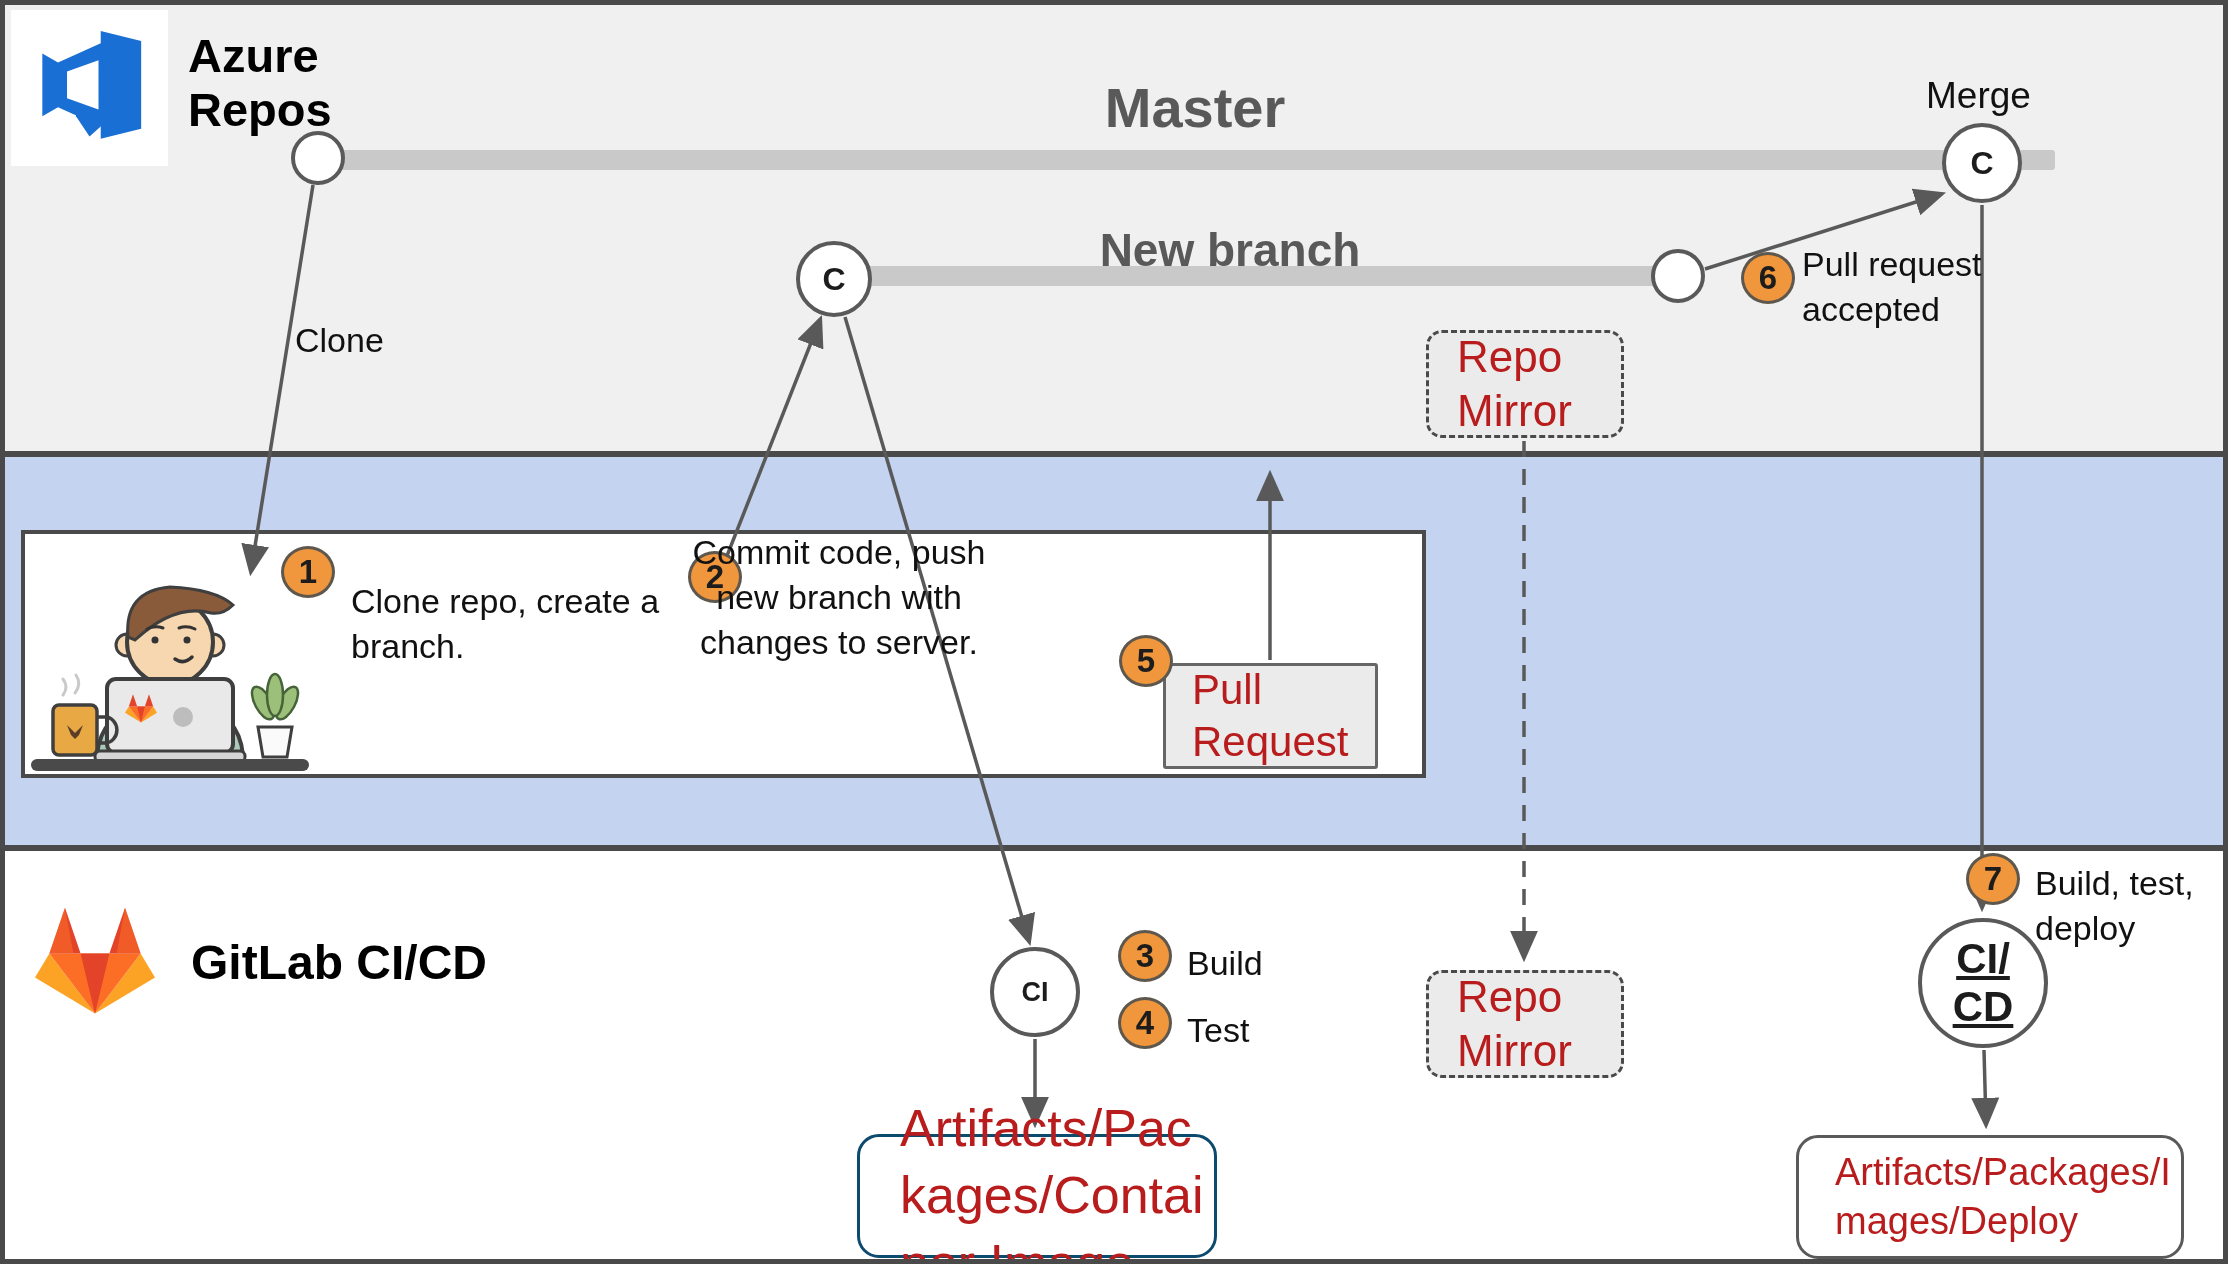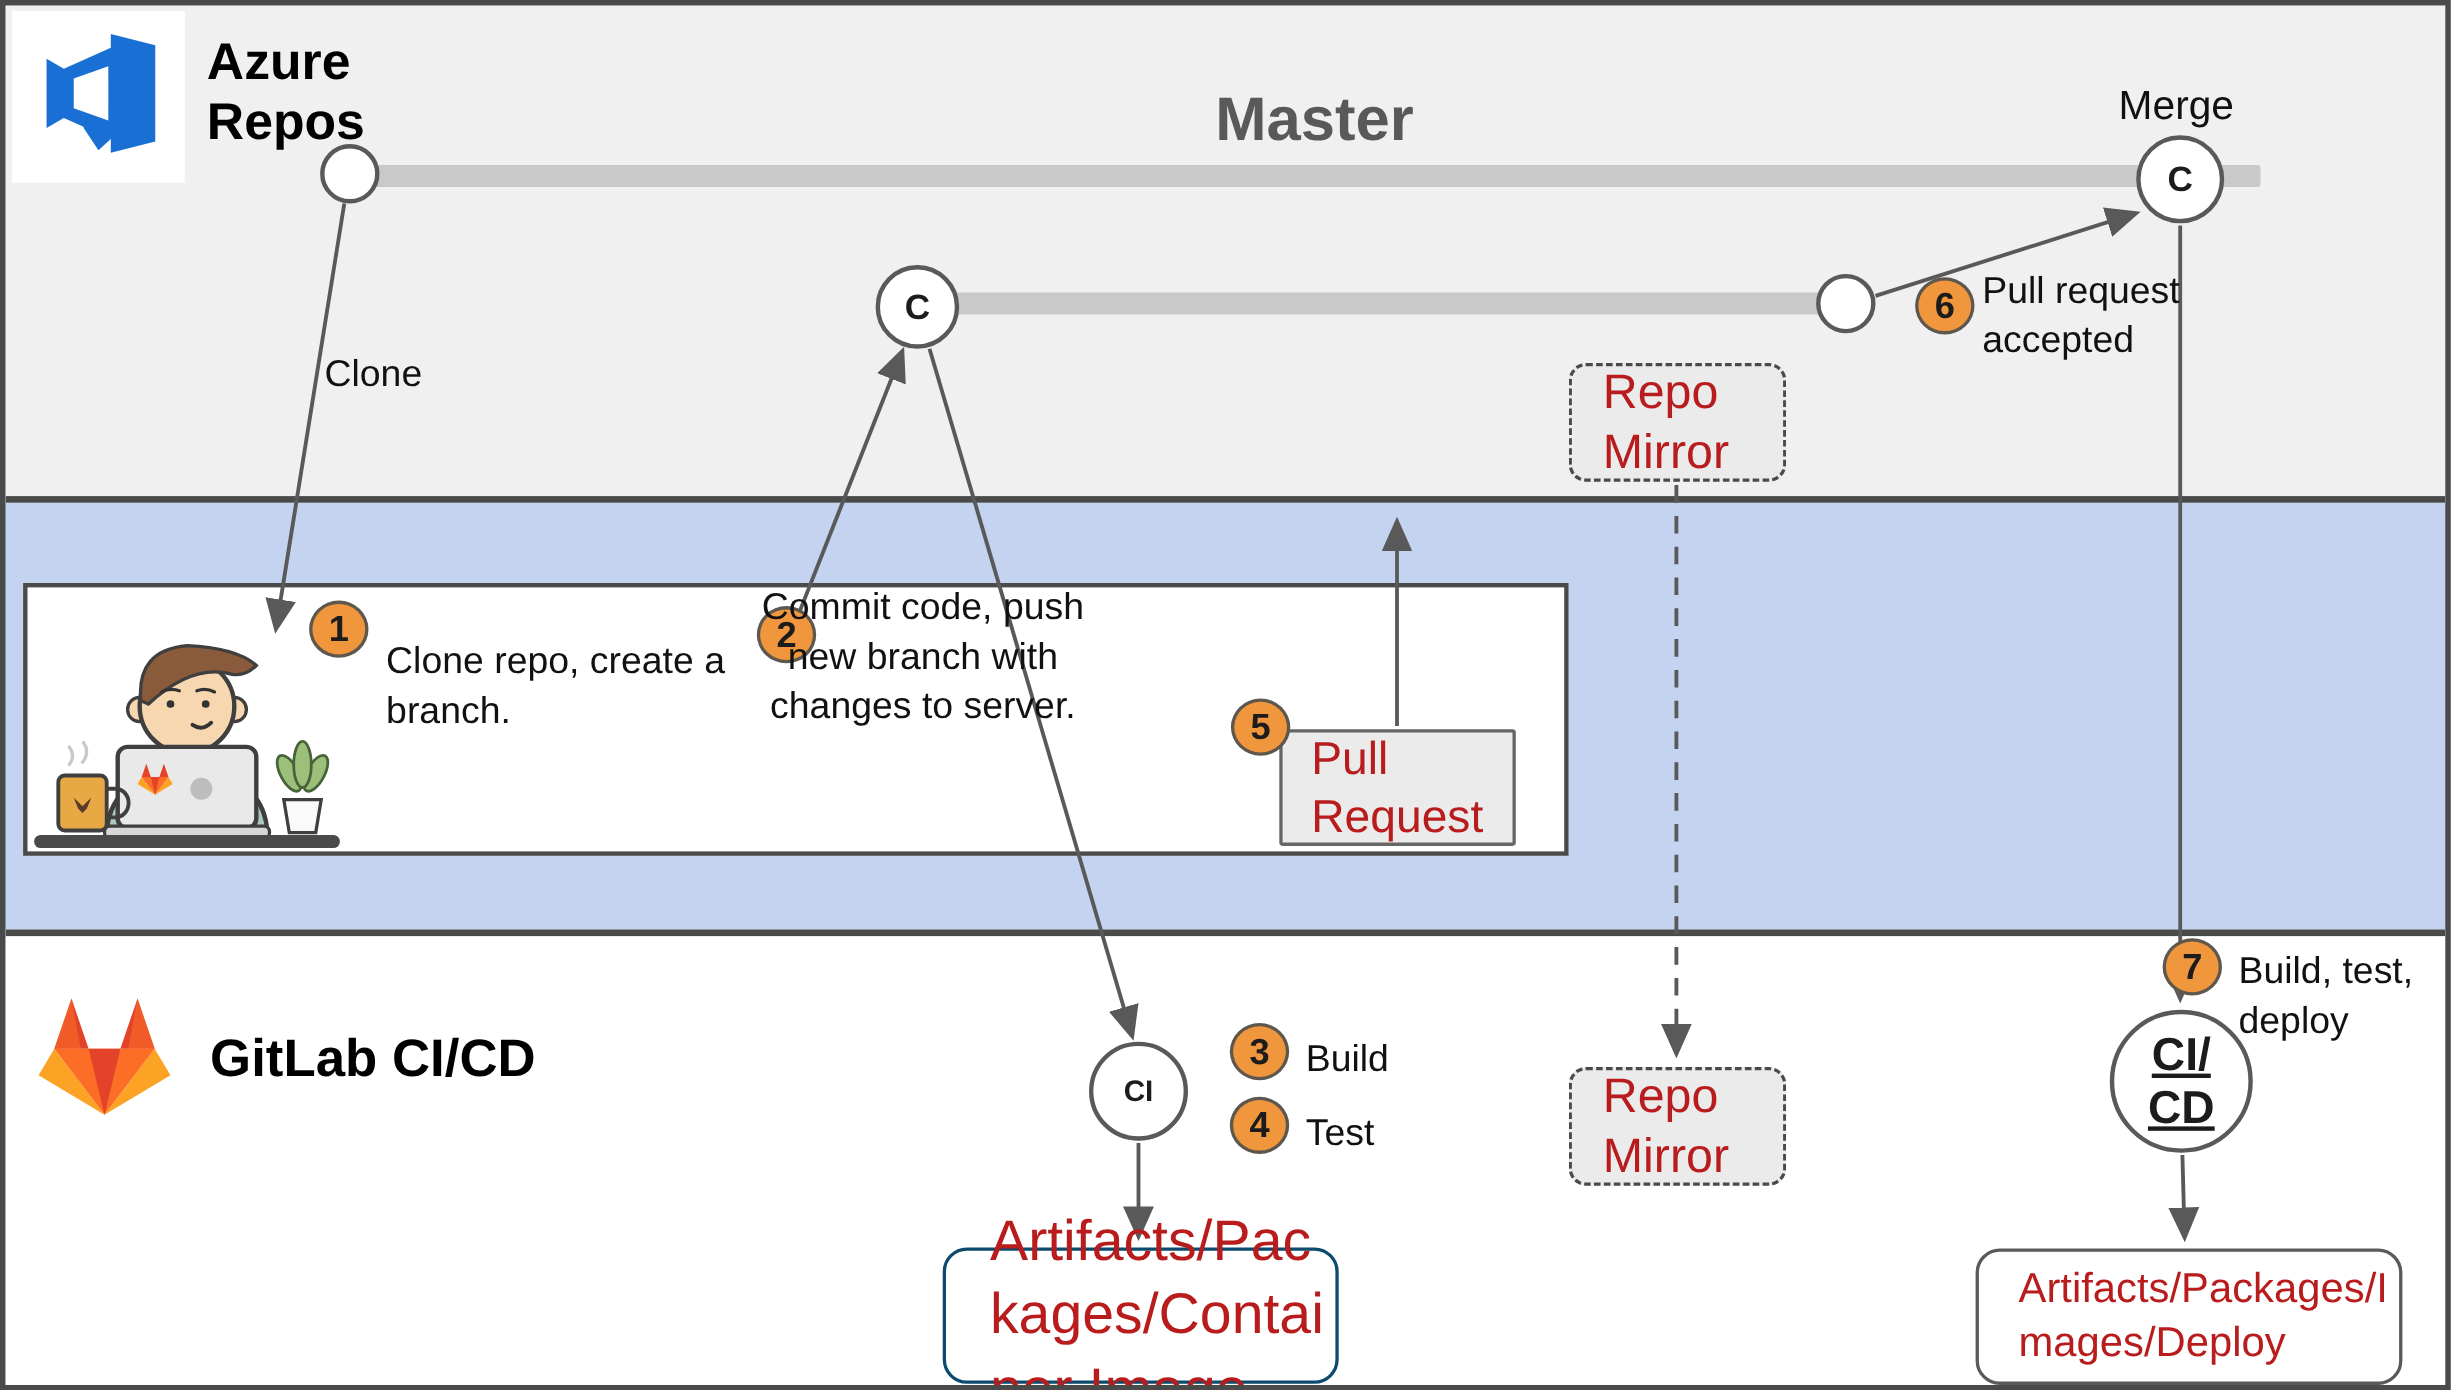--- a/index.html
+++ b/index.html
@@ -76,20 +76,21 @@
       <g transform="translate(14,12) scale(0.72)">
         <polygon points="22,30 60,13 60,2 96,11 96,89 60,98 60,87 22,70 8,78 8,22" fill="#1a6fd4"></polygon>
         <polygon points="30,38 58,28 58,72 30,62" fill="#ffffff"></polygon>
         <polygon points="60,87 38,70 38,78 50,96" fill="#1a6fd4"></polygon>
       </g>
     </svg>
   </div>
   <div class="title" style="left:183px;top:24px;width:235px;font-size:47px;line-height:1.15;">Azure Repos</div>
 
   <div class="branchlabel" style="left:990px;top:70px;width:400px;font-size:56px;">Master</div>
+  <div class="branchlabel" style="left:1025px;top:218px;width:400px;font-size:46px;">New branch</div>
 
   <div class="smalllabel" style="left:290px;top:304px;font-size:34px;margin-top:12px;">Clone</div>
   <div class="smalllabel" style="left:1921px;top:70px;font-size:37px;">Merge</div>
 
   <div class="node" style="left:286px;top:126px;width:54px;height:54px;"></div>
   <div class="node" style="left:791px;top:236px;width:76px;height:76px;font-size:32px;">C</div>
   <div class="node" style="left:1937px;top:118px;width:80px;height:80px;font-size:32px;">C</div>
   <div class="node" style="left:1646px;top:244px;width:54px;height:54px;"></div>
   <div class="node" style="left:985px;top:942px;width:90px;height:90px;font-size:27px;">CI</div>
   <div class="node" style="left:1913px;top:913px;width:130px;height:130px;font-size:42px;line-height:1.15;text-decoration:underline;">

